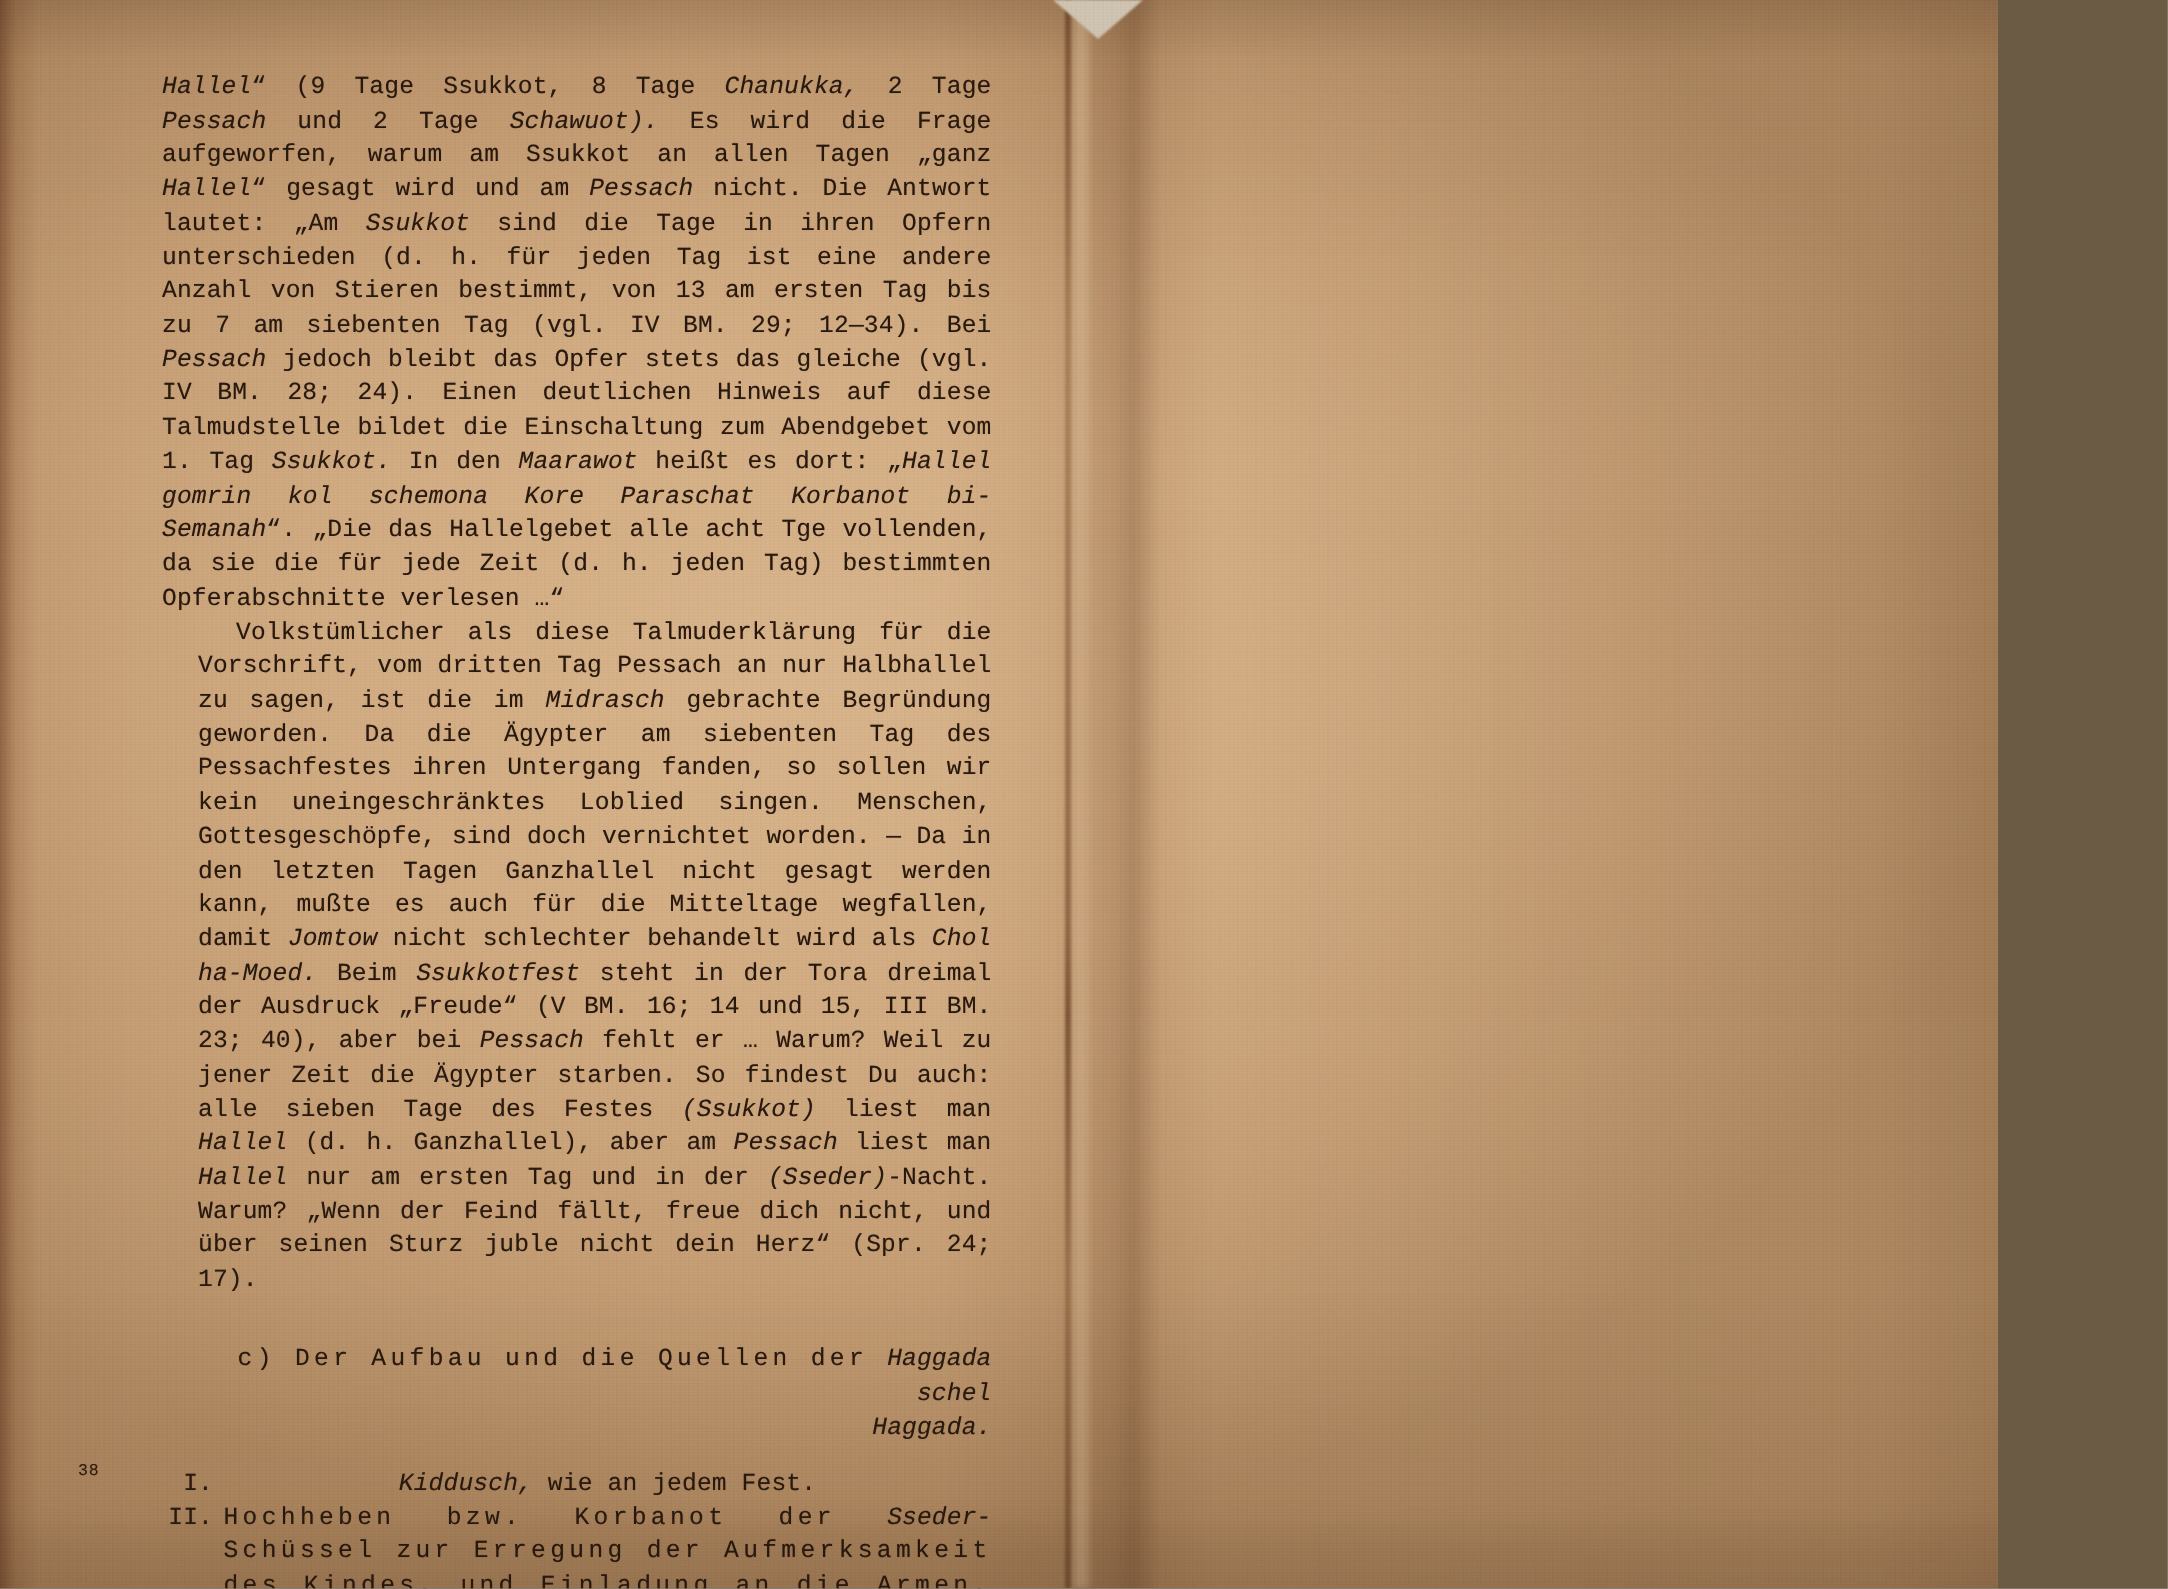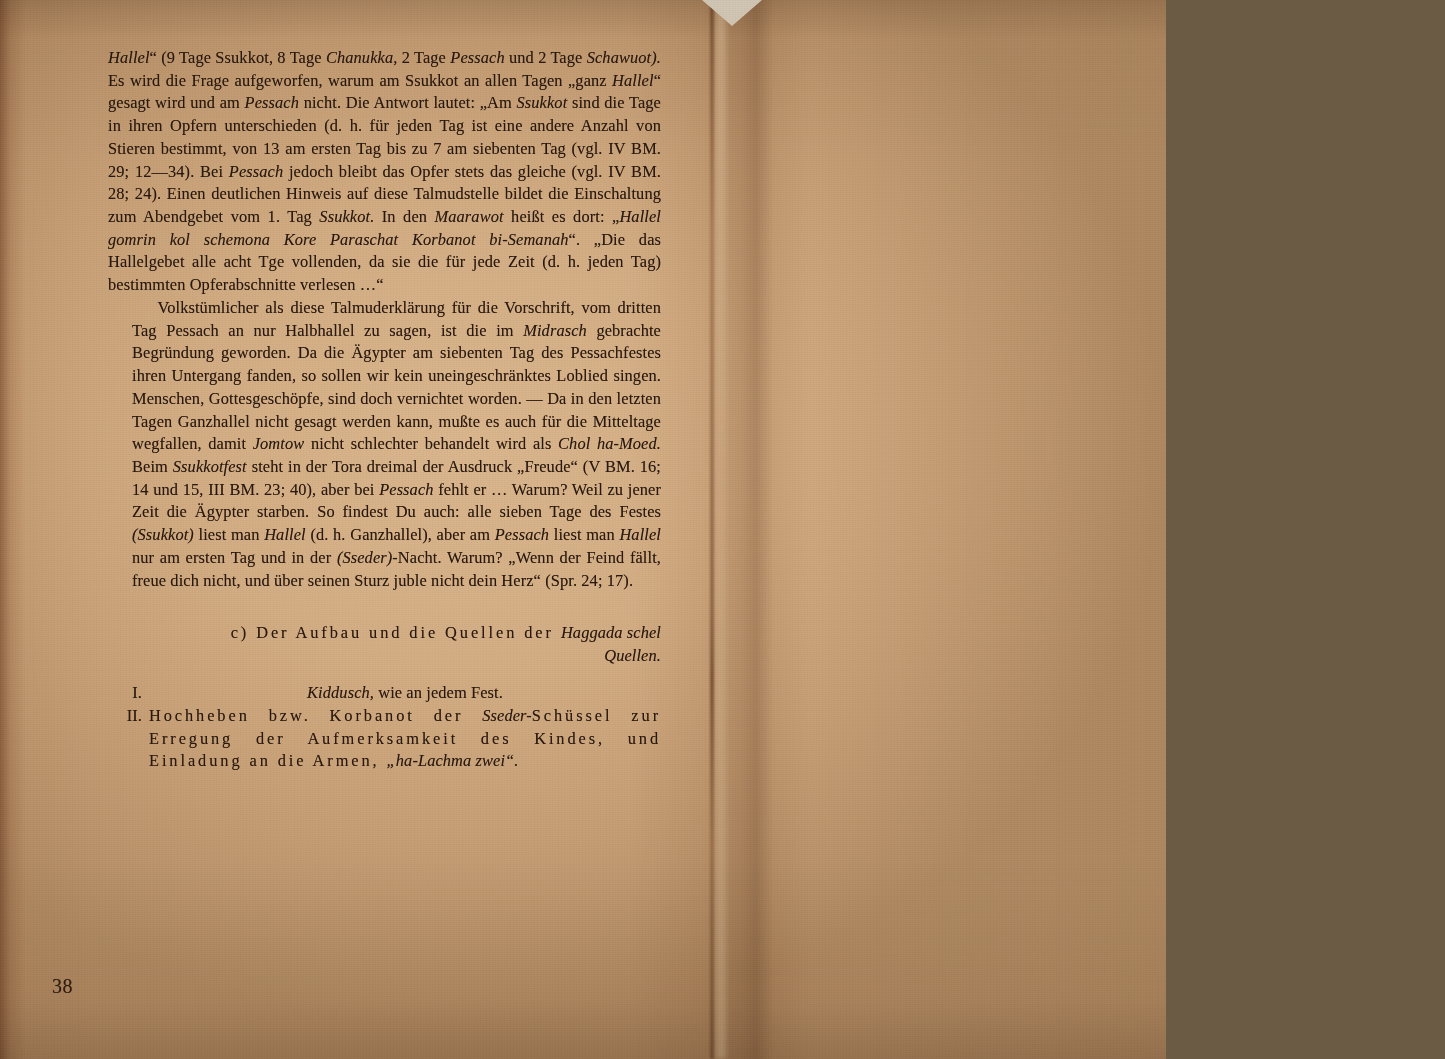--- a/index.html
+++ b/index.html
@@ -3,25 +3,25 @@
 <meta charset="utf-8">
 <title>Scanned Book Spread — Pages 38 / 39</title>
 <style>
   html, body {
     margin: 0;
     padding: 0;
     background: #6b5a44;
   }
   #scan {
     position: relative;
-    width: 1166px;
+    width: 1332px;
     height: 1059px;
     overflow: hidden;
     background: #a3a3a3;
-    font-family: Liberation Serif, serif;
+    font-family: Liberation Mono, monospace;
   }
 
   
   .paper-base {
     position: absolute;
     inset: 0;
     background:
       radial-gradient(ellipse 60% 55% at 40% 42%, #d9b58c 0%, #d2ac83 38%, #c49d74 68%, #b08a62 100%);
   }
   .paper-warm {
@@ -174,21 +174,21 @@
     padding-right: 7px;
     white-space: nowrap;
   }
   .o-num-l { width: 34px; }
   .o-body { flex: 1 1 auto; text-align: justify; }
   .o-body.nojust { text-align: center; }
 
   
   .folio {
     position: absolute;
-    font-size: 20px;
+    font-size: 11px;
     letter-spacing: .6px;
     color: #2a1a0d;
   }
   .folio-left  { left: 52px;  top: 975px; }
 
   
   .col, .folio, .rabbi-table td { text-shadow: 0 0 .55px rgba(40,22,10,.42); }
 </style>
 </head>
 <body>
@@ -206,21 +206,21 @@
 
   <div class="page page-left">
     <div class="col col-left">
 
       <p><i>Hallel</i><span>“ (9 Tage Ssukkot, 8 Tage </span><i>Chanukka,</i><span> 2 Tage </span><i>Pessach</i><span> und 2 Tage </span><i>Schawuot).</i><span> Es wird die Frage aufgeworfen, warum am Ssukkot an allen Tagen „ganz </span><i>Hallel</i><span>“ gesagt wird und am </span><i>Pessach</i><span> nicht. Die Antwort lautet: „Am </span><i>Ssukkot</i><span> sind die Tage in ihren Opfern unterschieden (d. h. für jeden Tag ist eine andere Anzahl von Stieren bestimmt, von 13 am ersten Tag bis zu 7 am siebenten Tag (vgl. IV BM. 29; 12—34). Bei </span><i>Pessach</i><span> jedoch bleibt das Opfer stets das gleiche (vgl. IV BM. 28; 24). Einen deutlichen Hinweis auf diese Talmudstelle bildet die Einschaltung zum Abendgebet vom 1. Tag </span><i>Ssukkot.</i><span> In den </span><i>Maarawot</i><span> heißt es dort: „</span><i>Hallel gomrin kol schemona Kore Paraschat Korbanot bi-Semanah</i><span>“. „Die das Hallelgebet alle acht Tge vollenden, da sie die für jede Zeit (d. h. jeden Tag) bestimmten Opferabschnitte verlesen …“</span></p>
 
       <p class="indent"><span>Volkstümlicher als diese Talmuderklärung für die Vorschrift, vom dritten Tag Pessach an nur Halbhallel zu sagen, ist die im </span><i>Midrasch</i><span> gebrachte Begründung geworden. Da die Ägypter am siebenten Tag des Pessachfestes ihren Untergang fanden, so sollen wir kein uneingeschränktes Loblied singen. Menschen, Gottesgeschöpfe, sind doch vernichtet worden. — Da in den letzten Tagen Ganzhallel nicht gesagt werden kann, mußte es auch für die Mitteltage wegfallen, damit </span><i>Jomtow</i><span> nicht schlechter behandelt wird als </span><i>Chol ha-Moed.</i><span> Beim </span><i>Ssukkotfest</i><span> steht in der Tora dreimal der Ausdruck „Freude“ (V BM. 16; 14 und 15, III BM. 23; 40), aber bei </span><i>Pessach</i><span> fehlt er … Warum? Weil zu jener Zeit die Ägypter starben. So findest Du auch: alle sieben Tage des Festes </span><i>(Ssukkot)</i><span> liest man </span><i>Hallel</i><span> (d. h. Ganzhallel), aber am </span><i>Pessach</i><span> liest man </span><i>Hallel</i><span> nur am ersten Tag und in der </span><i>(Sseder)</i><span>-Nacht. Warum? „Wenn der Feind fällt, freue dich nicht, und über seinen Sturz juble nicht dein Herz“ (Spr. 24; 17).</span></p>
 
       <div class="sec-head">
         <span class="lead">c) Der Aufbau und die Quellen der </span><i>Haggada schel</i><br>
-        <i>Quellen.</i>
+        <i>Haggada.</i>
       </div>
 
 
 
       <div class="outline">
 
         <div class="o-item">
           <div class="o-num o-num-l">I.</div>
           <div class="o-body nojust"><i>Kiddusch,</i><span> wie an jedem Fest.</span></div>
         </div>

